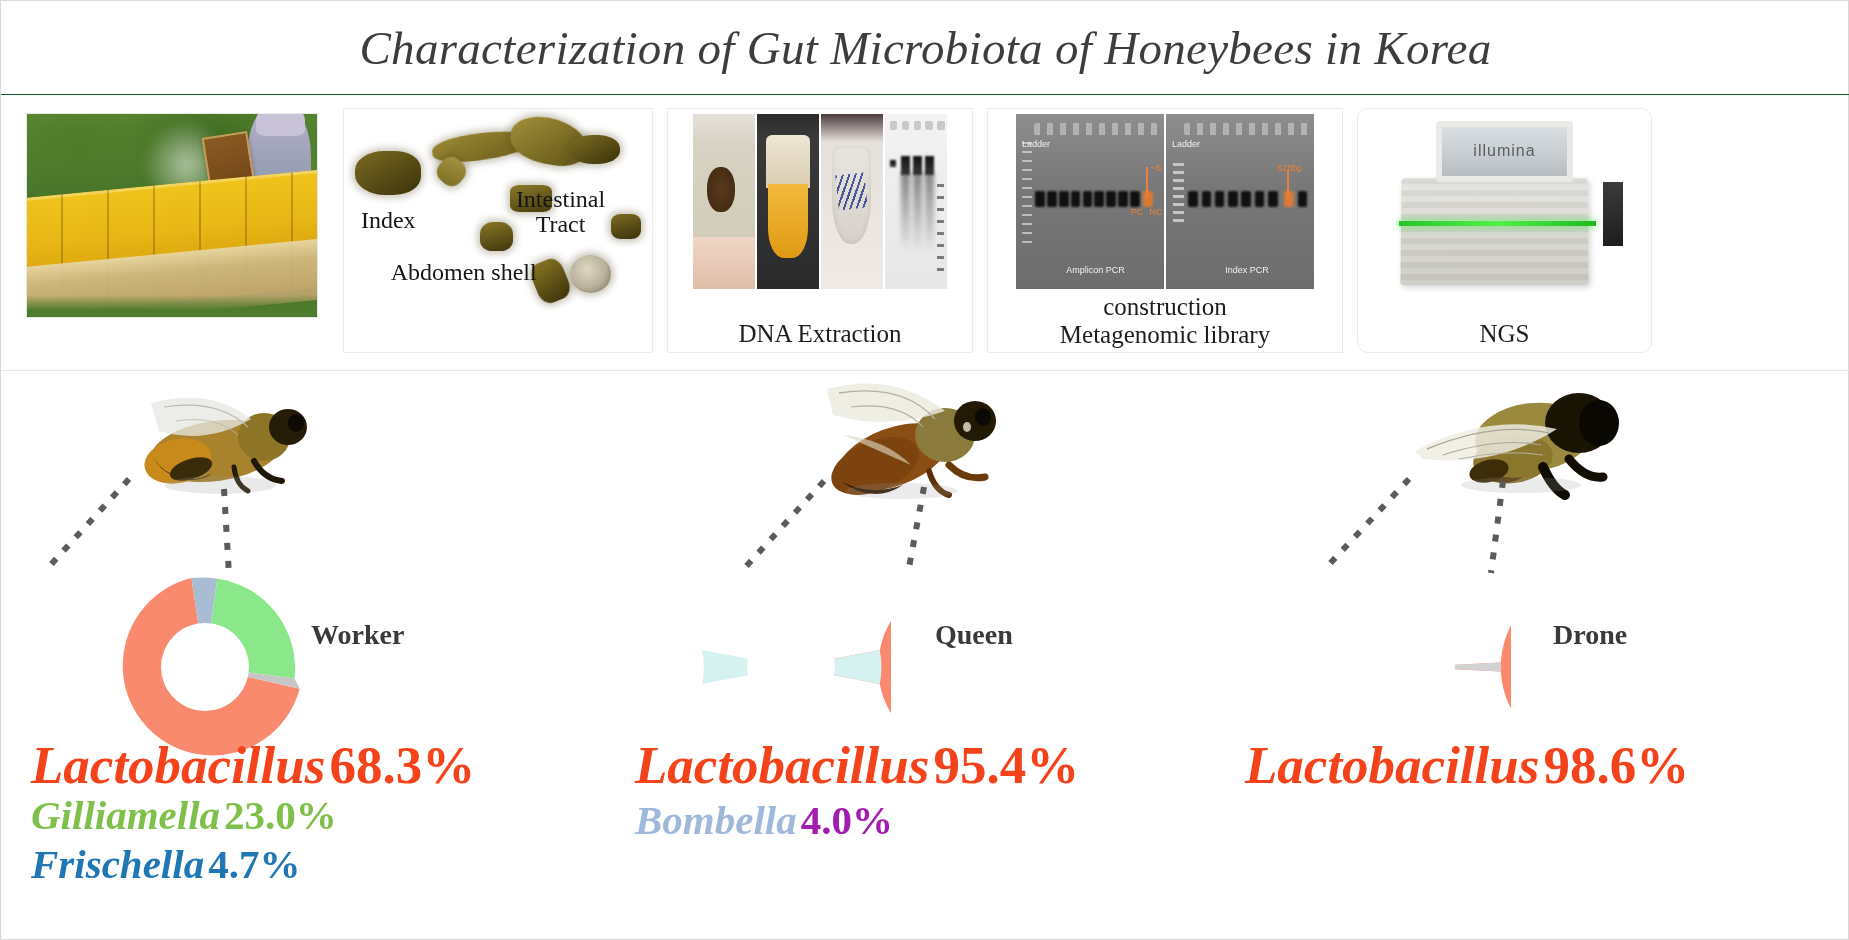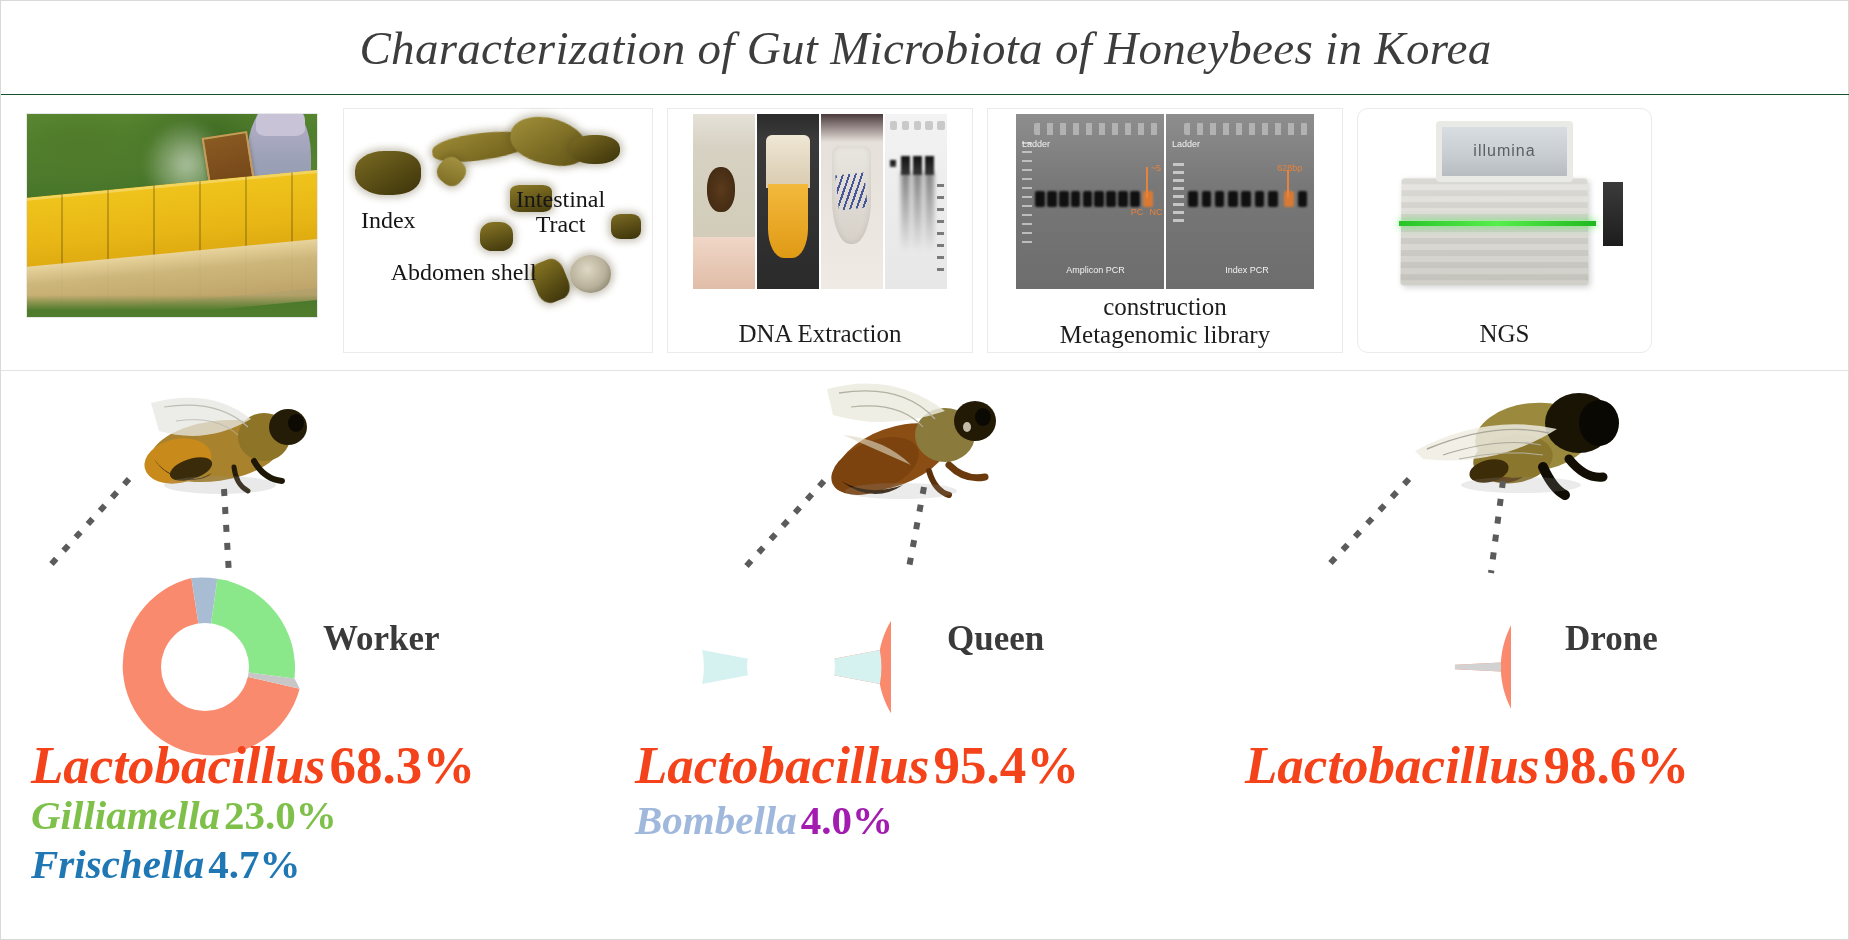--- a/index.html
+++ b/index.html
@@ -270,23 +270,22 @@
   .caste-col { position: relative; width: 616px; height: 569px; }
 
   .bee { position: absolute; }
   .bee-svg { display: block; }
 
   .dots { position: absolute; }
 
   .donut { position: absolute; }
 
   .caste-name {
-    position: absolute; font-size: 35px; font-weight: bold; color: #3a3a3a;
+    position: absolute; font-size: 28px; font-weight: bold; color: #3a3a3a;
     white-space: nowrap;
-    margin-left: 12px;
   }
 
   .legend { position: absolute; white-space: nowrap; }
   .legend-line { white-space: nowrap; line-height: 1.0; margin-bottom: 2px; }
   .legend-line .genus { font-style: italic; font-weight: bold; }
   .legend-line .pct   { font-weight: bold; }
   .lg-big .genus, .lg-big .pct { font-size: 53px; }
   .lg-sm  .genus, .lg-sm  .pct { font-size: 41px; }
 </style>
 </head>

